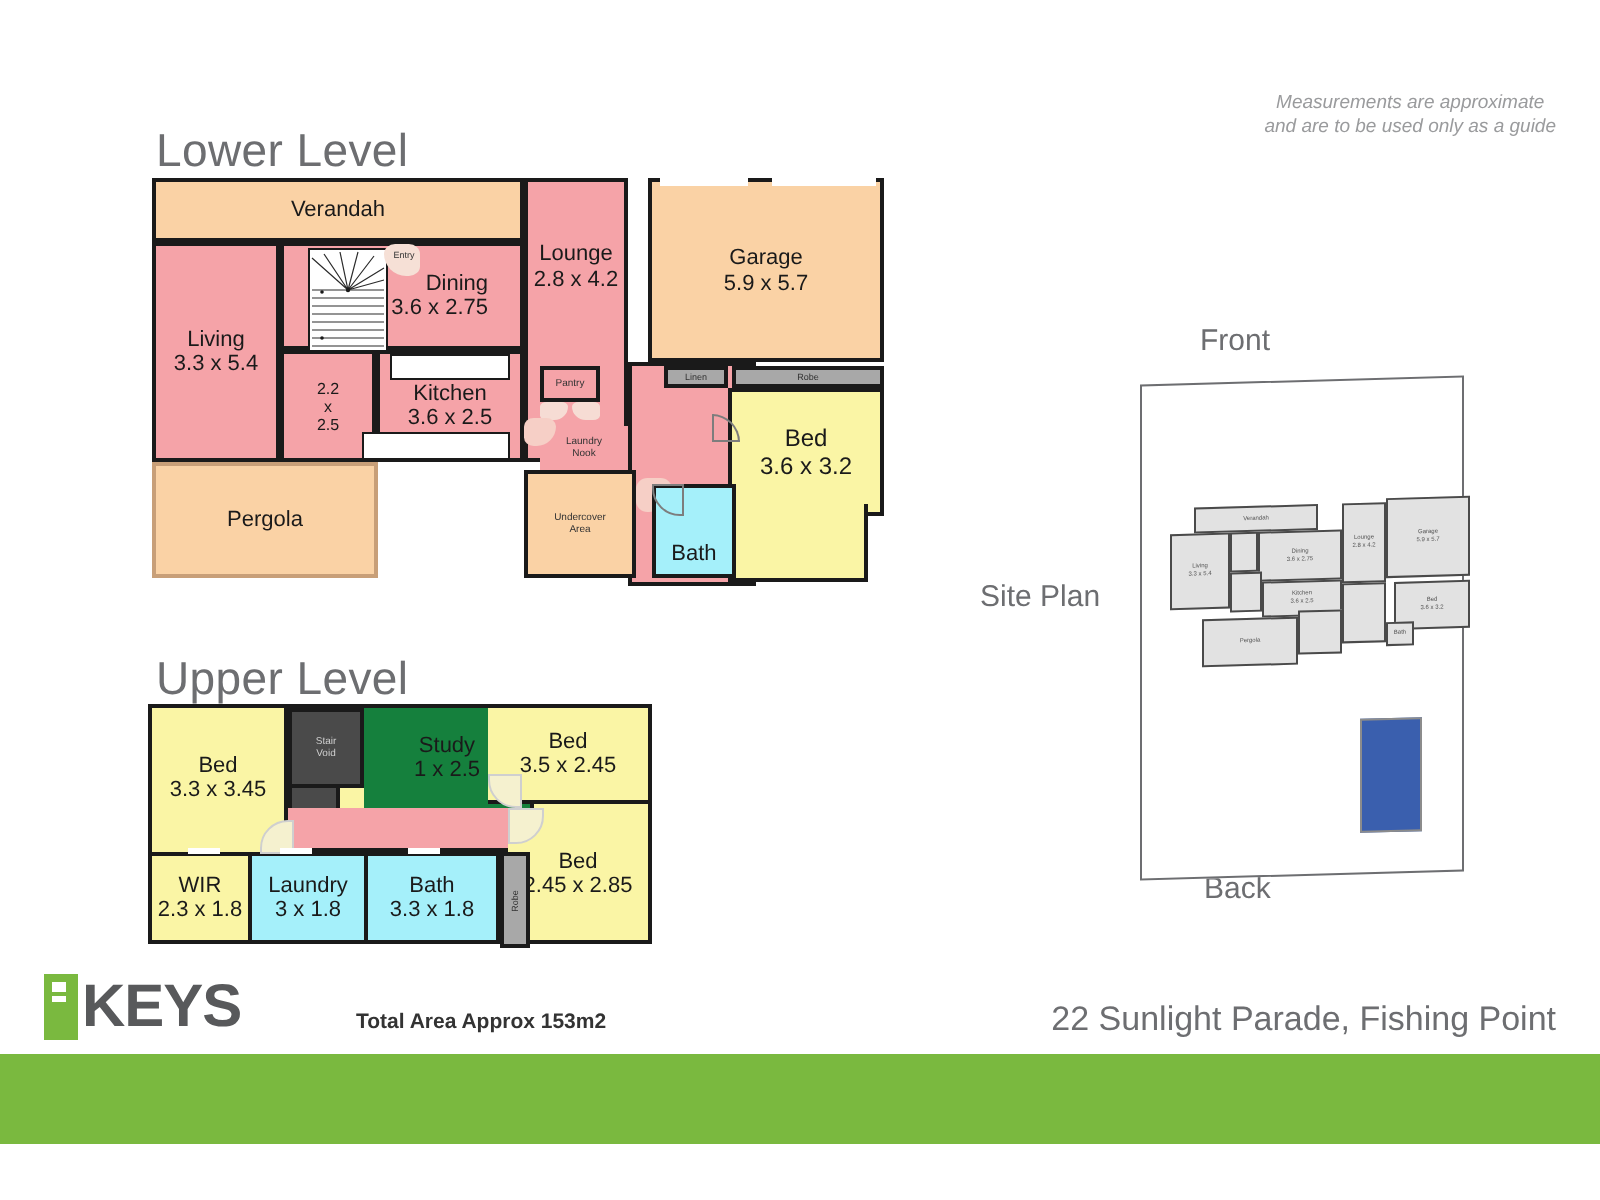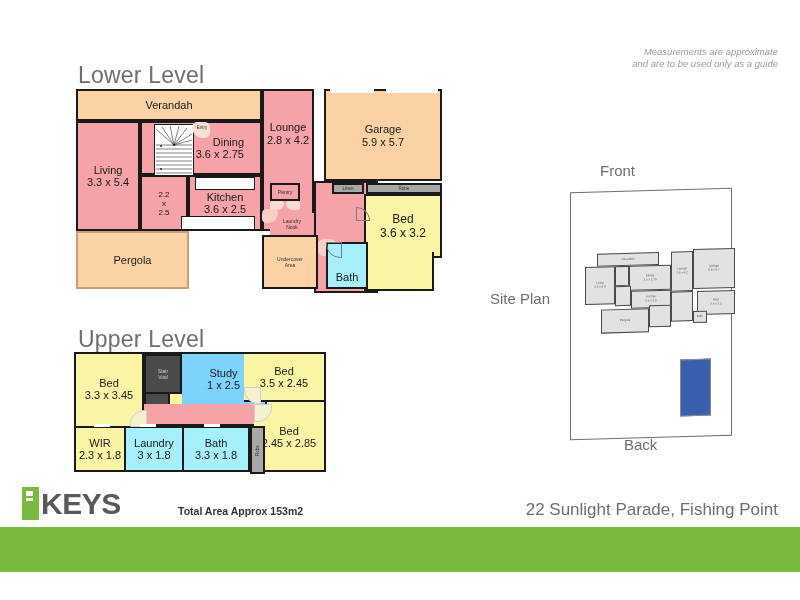--- a/index.html
+++ b/index.html
@@ -5,21 +5,21 @@
   html,body{margin:0;padding:0;}
   body{width:800px;height:600px;background:#ffffff;font-family:"Liberation Sans",sans-serif;overflow:hidden;position:relative;}
 
   .page{position:absolute;inset:0;}
 
   
   .level-title{position:absolute;font-size:23px;color:#6d6e71;letter-spacing:.2px;}
   #lower-title{left:78px;top:62px;}
   #upper-title{left:78px;top:326px;}
 
-  .disclaimer{position:absolute;right:22px;top:46px;text-align:right;font-style:italic;
+  .disclaimer{position:absolute;right:22px;top:46px;text-align:center;font-style:italic;
               font-size:9.5px;color:#9a9b9d;line-height:12px;}
 
   
   .plan{position:absolute;}
   .rm{position:absolute;box-sizing:border-box;display:flex;flex-direction:column;
       align-items:center;justify-content:center;text-align:center;overflow:hidden;}
   .rm .nm{font-size:11px;color:#1a1a1a;line-height:12.5px;white-space:nowrap;}
   .rm .dm{font-size:11px;color:#1a1a1a;line-height:12.5px;white-space:nowrap;}
   .rm.sm .nm,.rm.sm .dm{font-size:5px;line-height:6px;color:#333;}
   .rm.xs .nm,.rm.xs .dm{font-size:4.5px;line-height:5.5px;color:#333;}
@@ -34,21 +34,21 @@
   .logo-mark::after{content:"";position:absolute;left:4px;top:4px;width:7px;height:5px;background:#ffffff;}
   .logo-mark::before{content:"";position:absolute;left:4px;top:11px;width:7px;height:3px;background:#ffffff;}
   .logo-text{font-size:30px;font-weight:bold;color:#58595b;letter-spacing:-0.5px;line-height:30px;}
   .total-area{position:absolute;left:178px;top:505px;font-size:10.5px;font-weight:bold;color:#333;}
   .address{position:absolute;right:22px;top:500px;font-size:17px;color:#6d6e71;}
 
   
   #siteplan-wrap{position:absolute;left:490px;top:150px;width:300px;height:320px;}
   .sp-label{position:absolute;font-size:15px;color:#6d6e71;}
   #sp-front{left:110px;top:12px;}
-  #sp-back{left:112px;top:286px;margin-left:22px;}
+  #sp-back{left:112px;top:286px;}
   #sp-title{left:0px;top:140px;}
   .sp-lot{position:absolute;left:80px;top:40px;width:160px;height:246px;
           border:1px solid #6d6e71;background:#ffffff;
           transform:skewY(-1.6deg);}
   .sp-pool{position:absolute;left:190px;top:209px;width:29px;height:55px;
            background:#3a5fae;border:1px solid #8c8c8c;transform:skewY(-1.6deg);}
   .sp-mini{position:absolute;left:95px;top:100px;width:150px;height:95px;transform:skewY(-1.6deg);}
   .sp-rm{position:absolute;box-sizing:border-box;background:#e2e2e2;border:1px solid #4a4a4a;
          display:flex;flex-direction:column;align-items:center;justify-content:center;overflow:hidden;}
   .sp-rm span{font-size:3px;line-height:3.6px;color:#555;white-space:nowrap;}
@@ -186,21 +186,21 @@
       <div class="dm">3.3 x 3.45</div>
     </div>
 
     <div class="rm sm" style="left:70px;top:2px;width:38px;height:40px;background:#4A4A4A;border:2.5px solid #1a1a1a;">
       <div class="nm" style="color:#cfcfcf;">Stair</div>
       <div class="nm" style="color:#cfcfcf;">Void</div>
     </div>
     <div style="position:absolute;left:70px;top:42px;width:22px;height:10px;background:#4A4A4A;border:2.5px solid #1a1a1a;border-top:none;"></div>
 
     <div style="position:absolute;left:70px;top:52px;width:120px;height:20px;background:#F5A3A8;border-bottom:2.5px solid #1a1a1a;"></div>
-    <div class="rm" style="left:108px;top:2px;width:85px;height:50px;background:#7dd3fc;border-right:2.5px solid #1a1a1a;">
+    <div class="rm" style="left:108px;top:2px;width:85px;height:50px;background:#15803d;border-right:2.5px solid #1a1a1a;">
       <div class="nm">Study</div>
       <div class="dm">1 x 2.5</div>
     </div>
 
     <div class="rm" style="left:170px;top:2px;width:80px;height:48px;background:#FAF5A5;border-bottom:2.5px solid #1a1a1a;">
       <div class="nm">Bed</div>
       <div class="dm">3.5 x 2.45</div>
     </div>
 
     <div class="rm" style="left:180px;top:52px;width:70px;height:66px;background:#FAF5A5;">

